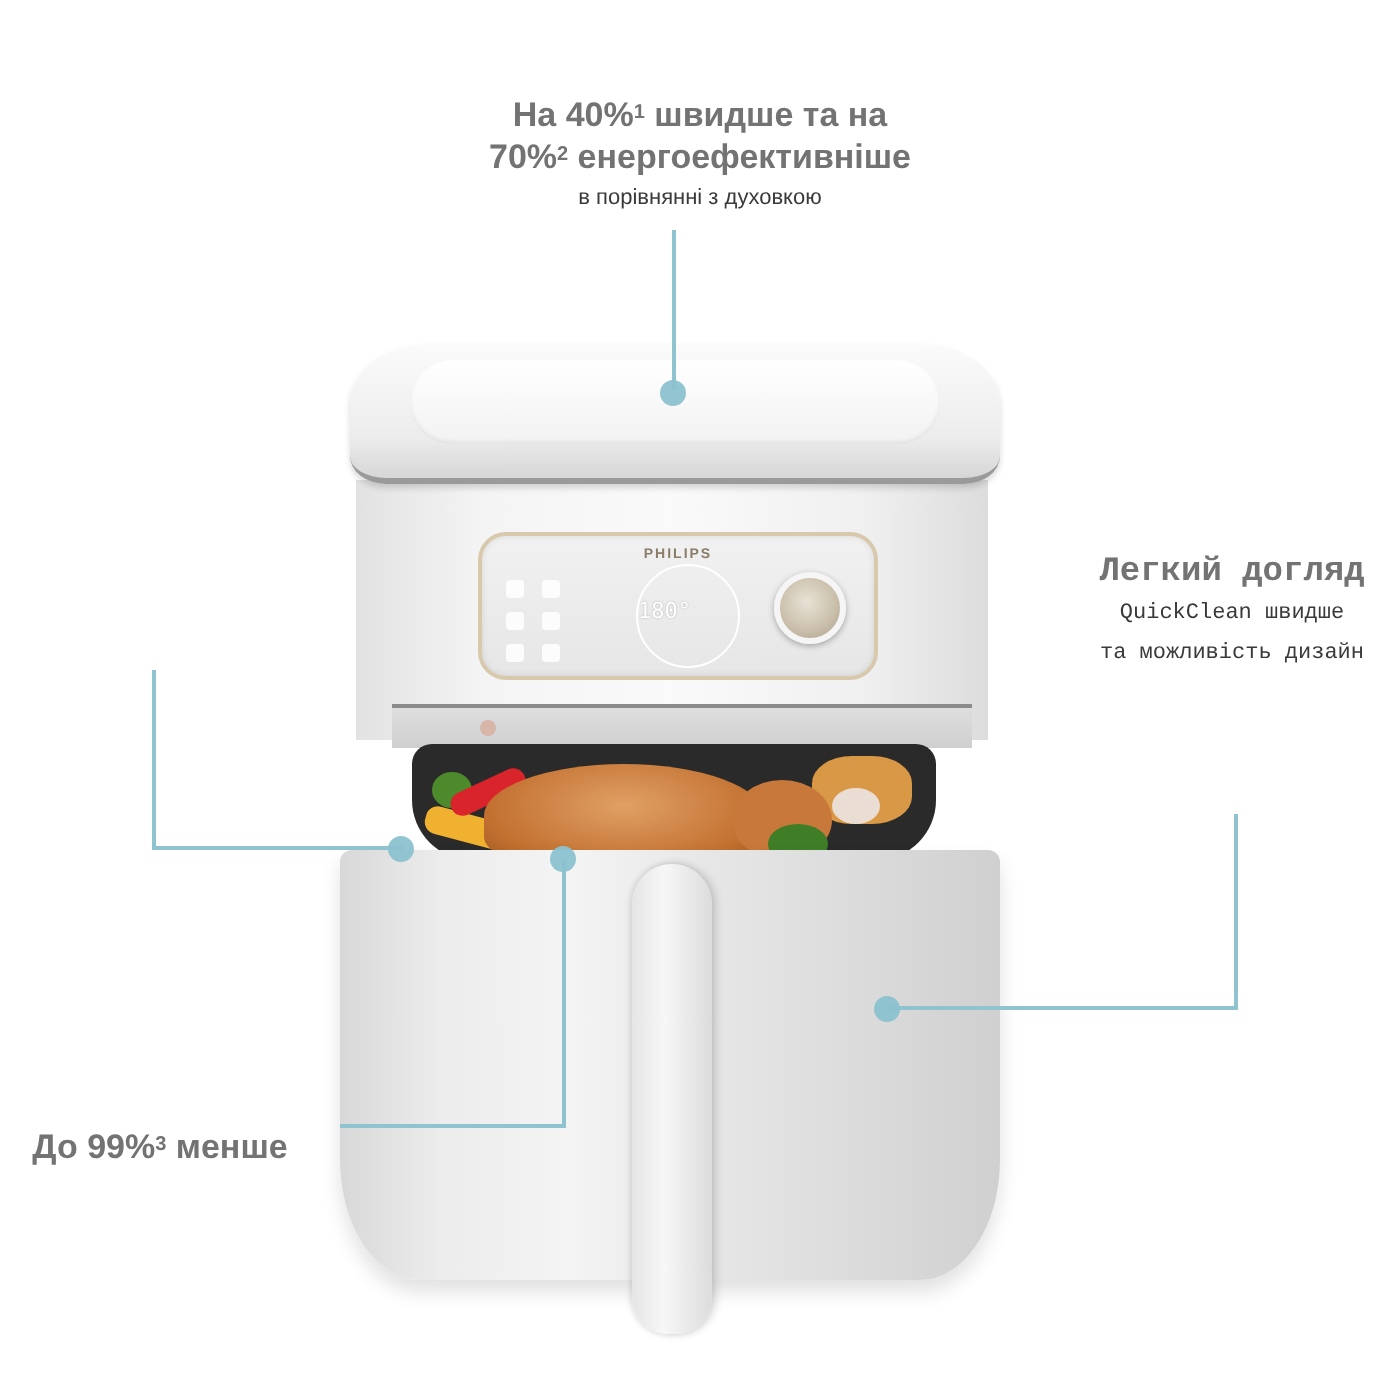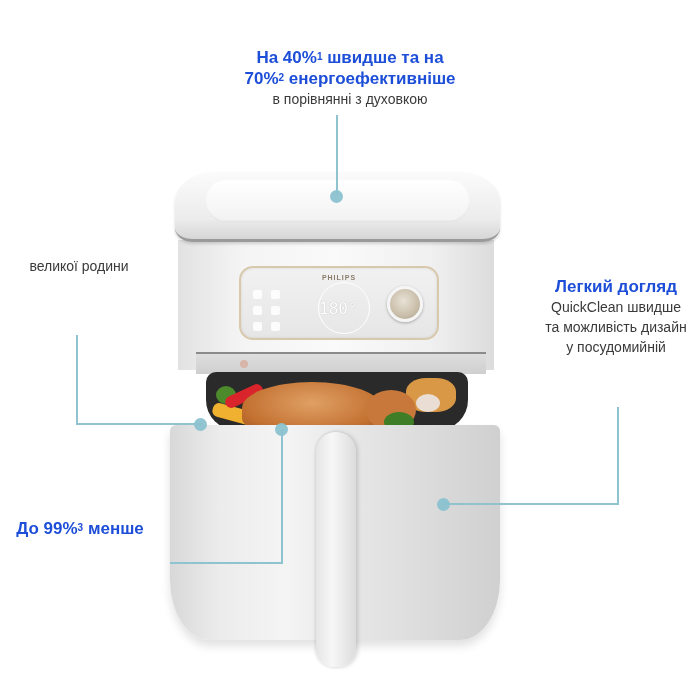--- a/index.html
+++ b/index.html
@@ -1,22 +1,22 @@
 <!DOCTYPE html>
 <html><head>
 <meta charset="utf-8">
 <style>
   * { box-sizing: border-box; margin: 0; padding: 0; }
   html, body { width: 700px; height: 700px; background: #ffffff; overflow: hidden; }
   body { position: relative; font-family: "Liberation Sans", "DejaVu Sans", sans-serif; }
 
   .callout { position: absolute; text-align: center; }
-  .callout .title { color: #1d4ed8; font-weight: bold; font-size: 17px; line-height: 21px; }
+  .callout .title { color: #737373; font-weight: bold; font-size: 17px; line-height: 21px; }
   .callout .title sup { font-size: 10px; vertical-align: top; position: relative; top: -1px; }
-  .callout .desc { color: #3a3a3a; font-size: 14px; line-height: 20px; }
+  .callout .desc { color: #3a3a3a; font-size: 11px; line-height: 20px; }
 
   .line { position: absolute; background: #8fc3cf; }
   .dot { position: absolute; width: 13px; height: 13px; border-radius: 50%; background: #8cc2d0; opacity: 0.95; }
 
   
   .fryer { position: absolute; left: 0; top: 0; width: 700px; height: 700px; }
   .lid {
     position: absolute; left: 175px; top: 172px; width: 325px; height: 70px;
     border-radius: 40px 40px 18px 18px / 30px 30px 14px 14px;
     background: linear-gradient(#fbfbfb, #ececec 70%, #d6d6d6);
@@ -35,21 +35,21 @@
   .panel {
     position: absolute; left: 239px; top: 266px; width: 200px; height: 74px;
     border-radius: 14px; border: 2px solid #d8c9ad;
     background: linear-gradient(#f1f1f1, #e6e6e6);
     box-shadow: inset 0 0 3px rgba(0,0,0,0.1);
   }
   .brand { position: absolute; left: 0; width: 100%; top: 6px; text-align: center; font-size: 7px; letter-spacing: 1px; color: #8a7d6a; font-weight: bold; }
   .btn-grid { position: absolute; left: 12px; top: 22px; display: grid; grid-template-columns: 10px 10px; gap: 7px 8px; }
   .btn-grid span { width: 9px; height: 9px; border-radius: 2px; background: #ffffff; opacity: 0.85; }
   .display { position: absolute; left: 77px; top: 14px; width: 52px; height: 52px; border-radius: 50%; border: 1.5px solid #ffffff; }
-  .display-text { position: absolute; left: 0; width: 100%; top: 16px; text-align: left; color: #ffffff; font-size: 16px; font-family: "DejaVu Sans Mono", monospace; text-shadow: 0 0 1px #aaa; }
+  .display-text { position: absolute; left: 0; width: 100%; top: 16px; text-align: left; color: #ffffff; font-size: 11px; font-family: "DejaVu Sans Mono", monospace; text-shadow: 0 0 1px #aaa; }
   .knob {
     position: absolute; left: 146px; top: 18px; width: 36px; height: 36px; border-radius: 50%;
     background: radial-gradient(circle at 45% 40%, #e8e2d6, #c9bea9 60%, #a79c88);
     border: 3px solid #f5f5f5; box-shadow: 0 1px 3px rgba(0,0,0,0.3);
   }
   .basket-top {
     position: absolute; left: 196px; top: 352px; width: 290px; height: 22px;
     background: linear-gradient(#dedede, #cfcfcf); border-top: 2px solid #8b8b8b;
   }
   .basket-logo { position: absolute; left: 44px; top: 6px; width: 8px; height: 8px; border-radius: 50%; background: #d7b5a9; }
@@ -135,27 +135,25 @@
 
 <div class="callout" style="left:190px; top:47px; width:320px;">
   <div class="title">
     <span>На 40%</span><sup>1</sup><span> швидше та на</span><br>
     <span>70%</span><sup>2</sup><span> енергоефективніше</span>
   </div>
   <div class="desc">в порівнянні з духовкою</div>
 </div>
 
 <div class="callout" style="left:0px; top:256px; width:158px;">
-  <div class="desc">великої родини</div>
 </div>
 
-<div class="callout" style="left:532px; top:276px; width:168px;">
+<div class="callout" style="left:532px; top:276px; width:168px;font-family:Liberation Mono, monospace;">
   <div class="title">Легкий догляд</div>
   <div class="desc">QuickClean швидше</div>
   <div class="desc">та можливість дизайн</div>
-  <div class="desc">у посудомийній</div>
 </div>
 
-<div class="callout" style="left:0px; top:518px; width:160px;">
+<div class="callout" style="left:0px; top:563px; width:160px;">
   <div class="title">
     <span>До 99%</span><sup>3</sup><span> менше</span><br>
   </div>
 </div>
 
 </body></html>

